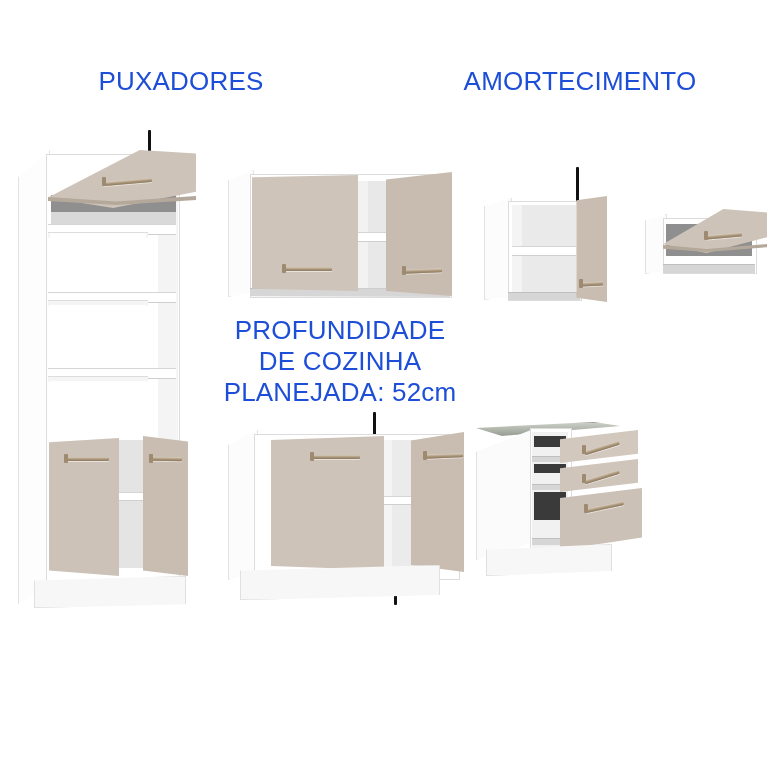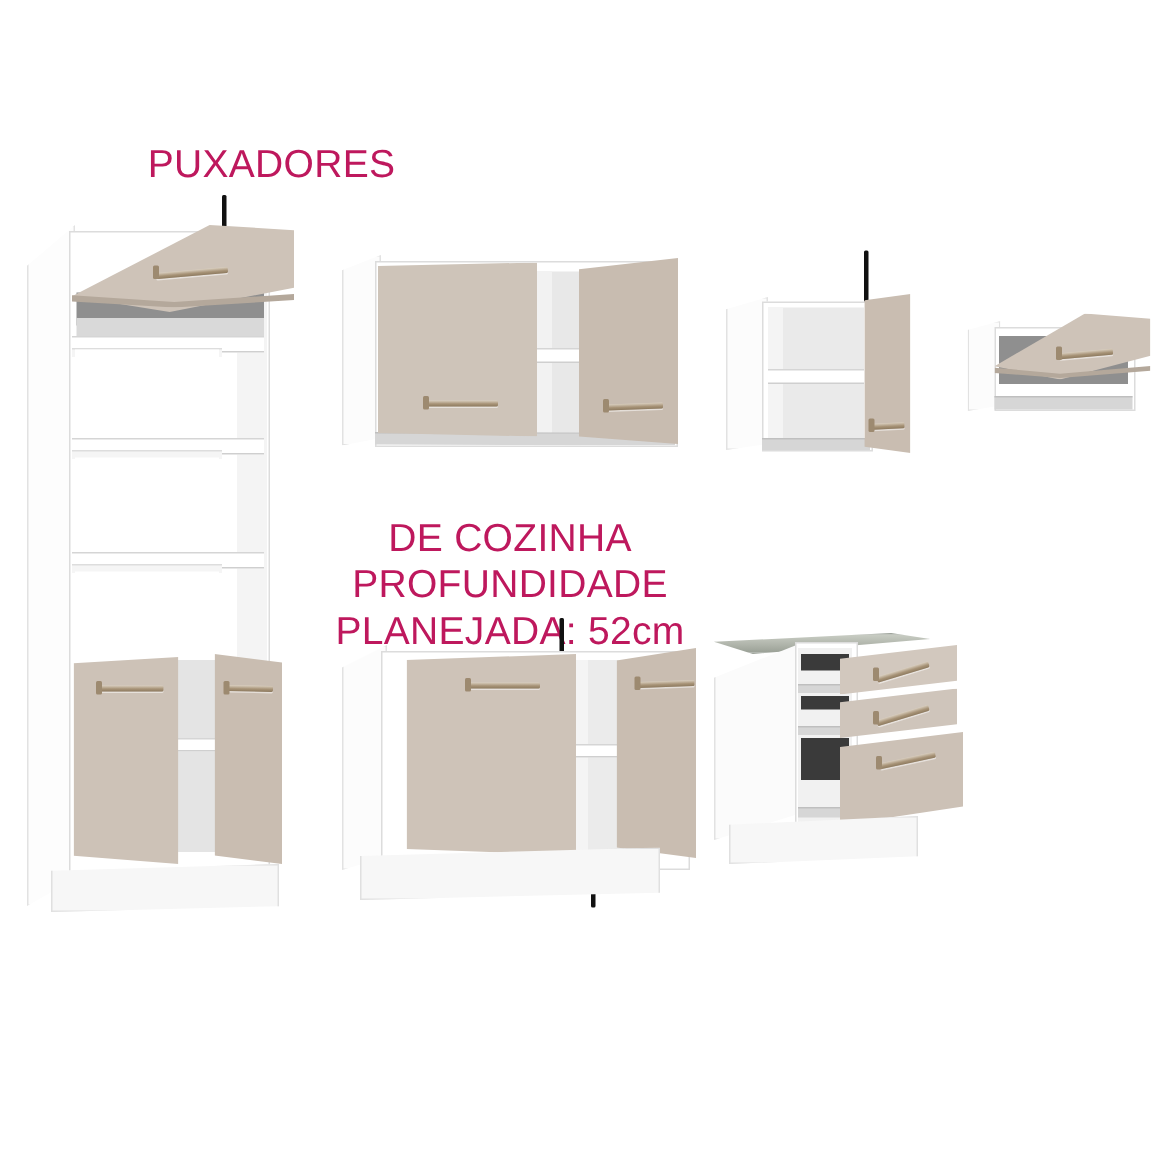--- a/index.html
+++ b/index.html
@@ -9,27 +9,26 @@
     font-family:"Liberation Sans", sans-serif;
     overflow:hidden;
     position:relative;
   }
   #stage{position:absolute;left:0;top:0;width:780px;height:780px;}
 
   
   .callout{
     position:absolute;
     text-align:center;
-    color:#be185d;
+    color:#1d4ed8;
     font-size:26px;
     line-height:31px;
     font-weight:400;
     letter-spacing:0.2px;
     white-space:nowrap;
-    margin-top:28px;
   }
   .callout .ln{display:block;}
 
   
   .leader{position:absolute;background:#111111;width:3px;border-radius:1px;}
 
   
   .unit{position:absolute;}
   .face{position:absolute;}
 
@@ -68,26 +67,27 @@
 <body>
 
 <div id="stage">
 
   <div class="callout" style="left:36px; top:66px; width:290px;">
     <span class="ln">PUXADORES</span>
   </div>
   <div class="leader" style="left:148px; top:130px; height:52px;"></div>
 
   <div class="callout" style="left:425px; top:66px; width:310px;">
+    <span class="ln">AMORTECIMENTO</span>
   </div>
   <div class="leader" style="left:576px; top:167px; height:40px;"></div>
 
   <div class="callout" style="left:205px; top:315px; width:270px;">
+    <span class="ln">PROFUNDIDADE</span>
     <span class="ln">DE COZINHA</span>
-    <span class="ln">PROFUNDIDADE</span>
     <span class="ln">PLANEJADA: 52cm</span>
   </div>
   <div class="leader" style="left:373px; top:412px; height:50px;"></div>
 
   <div class="leader" style="left:394px; top:563px; height:42px;"></div>
 
   <div class="unit" style="left:18px; top:140px; width:200px; height:475px;">
 
     <div class="face" style="left:0px; top:10px; width:30px; height:452px;
                 background:#fdfdfd; border:1px solid #e2e2e2;

